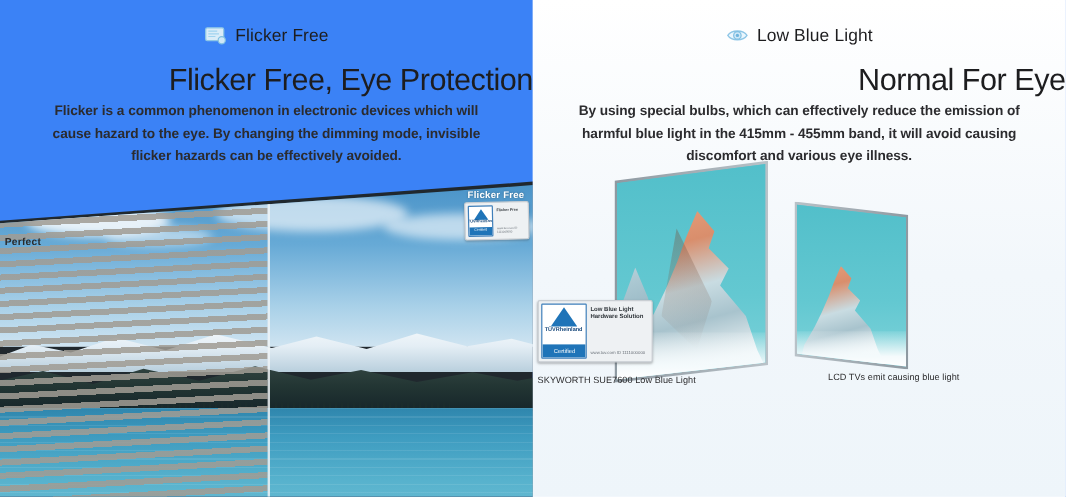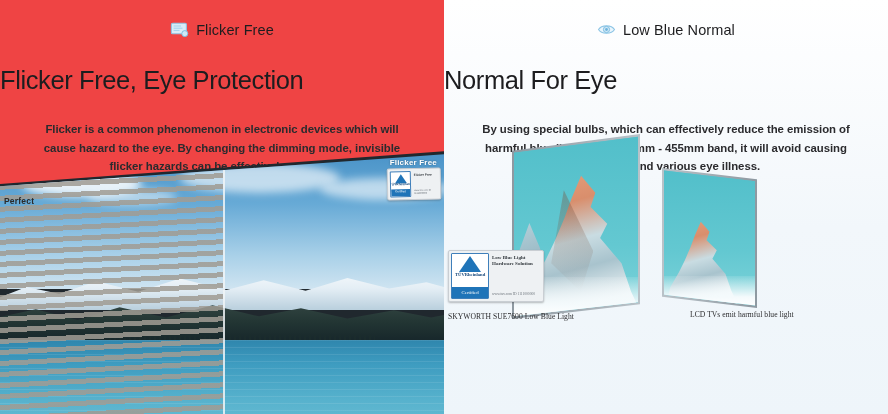--- a/index.html
+++ b/index.html
@@ -5,39 +5,39 @@
   * { box-sizing: border-box; margin: 0; padding: 0; }
   html, body {
     width: 888px; height: 414px;
     font-family: "Liberation Sans", sans-serif;
     overflow: hidden; background: #ffffff;
   }
   .page { position: relative; width: 888px; height: 414px; display: flex; }
 
   
   .panel { position: relative; width: 444px; height: 414px; overflow: hidden; }
-  .panel-left  { background: #ef4444; }
+  .panel-left  { background: #3b82f6; }
   .panel-right { background: linear-gradient(180deg,#ffffff 0%,#f2f7fb 55%,#eef5fa 100%); }
 
   
   .eyebrow {
     display: flex; align-items: center; justify-content: center;
     gap: 7px; margin-top: 20px;
   }
   .eyebrow-label { font-size: 14.5px; color: #1d1d1f; letter-spacing: .1px; }
   .icon-box { width: 19px; height: 19px; display: block; flex: 0 0 19px; }
 
   
   .headline {
-    text-align: left; font-size: 25.5px; font-weight: 400;
-    color: #1d1d1f; letter-spacing: -.4px; margin-top: 27px; line-height: 1.15;
+    text-align: right; font-size: 25.5px; font-weight: 400;
+    color: #1d1d1f; letter-spacing: -.4px; margin-top: 14px; line-height: 1.15;
   }
   .subcopy {
     text-align: center; font-size: 11.4px; font-weight: 700; color: #2b2b2e;
-    line-height: 1.62; margin: 25px auto 0; width: 372px; letter-spacing: -.05px;
+    line-height: 1.62; margin: 2px auto 0; width: 372px; letter-spacing: -.05px;
   }
   .panel-right .subcopy { width: 390px; }
 
   
   .tv-wrap {
     position: absolute; left: -8px; top: 150px; width: 470px; height: 300px;
   }
   .tv-bezel {
     position: absolute; inset: 0;
     clip-path: polygon(0% 11.5%, 100% 0%, 100% 100%, 0% 100%);
@@ -138,21 +138,21 @@
   .tuv-bar span { font-size: 2.4px; color: #fff; transform: scale(1.2); line-height:1; }
   .cert-badge-right {
     flex: 1; display: flex; flex-direction: column; justify-content: space-between;
     padding: 2px 1px;
   }
   .cert-title { font-size: 3.2px; color: #32383d; line-height: 1.25; font-weight: 700; }
   .cert-sub   { font-size: 2.4px; color: #6b7279; line-height: 1.3; }
   .badge-on-tv { right: 18px; top: 16px; transform: rotate(-1.2deg); }
 
   
-  .tvs { position: absolute; left: 0; top: 128px; width: 444px; height: 210px; font-family: Liberation Serif, serif; }
+  .tvs { position: absolute; left: 0; top: 128px; width: 444px; height: 210px; }
 
   .tv3d { position: absolute; overflow: hidden; }
   .tv3d .frame { position: absolute; inset: 0; background: #9aa4ab; }
   .tv3d .screen { position: absolute; }
 
   
   .tv-a {
     left: 68px; top: 6px; width: 128px; height: 185px;
   }
   .tv-a .frame {
@@ -293,21 +293,21 @@
   <section class="panel panel-right">
 
     <div class="eyebrow">
       <span class="icon-box">
         <svg viewBox="0 0 19 19" width="19" height="19">
           <path d="M1.5 9.5 C4.5 4.6, 14.5 4.6, 17.5 9.5 C14.5 14.4, 4.5 14.4, 1.5 9.5 Z" fill="#eaf6fd" stroke="#8ec6e6" stroke-width="1.1"></path>
           <circle cx="9.5" cy="9.5" r="3.1" fill="#cfe8f7" stroke="#7fbfe2" stroke-width="1"></circle>
           <circle cx="9.5" cy="9.5" r="1.4" fill="#6fb4dd"></circle>
         </svg>
       </span>
-      <span class="eyebrow-label">Low Blue Normal</span>
+      <span class="eyebrow-label">Low Blue Light</span>
     </div>
 
     <h1 class="headline">Normal For Eye</h1>
 
     <p class="subcopy">By using special bulbs, which can effectively reduce the emission of harmful blue light in the 415mm - 455mm band, it will avoid causing discomfort and various eye illness.</p>
 
     <div class="tvs">
 
       <div class="tv3d tv-a">
         <div class="frame"></div>
@@ -327,21 +327,21 @@
         <div class="screen">
           <div class="alp">
             <div class="alp-sky"></div>
             <div class="peak-main"></div>
             <div class="snowfield"></div>
           </div>
         </div>
       </div>
 
       <span class="tv-caption cap-a">SKYWORTH SUE7600 Low Blue Light</span>
-      <span class="tv-caption cap-b">LCD TVs emit harmful blue light</span>
+      <span class="tv-caption cap-b">LCD TVs emit causing blue light</span>
 
       <div class="cert-badge badge-right">
         <div class="cert-badge-left">
           <span class="tuv-tri"></span>
           <span class="tuv-word">TÜVRheinland</span>
           <span class="tuv-bar">
             <span>Certified</span>
           </span>
         </div>
         <div class="cert-badge-right">

